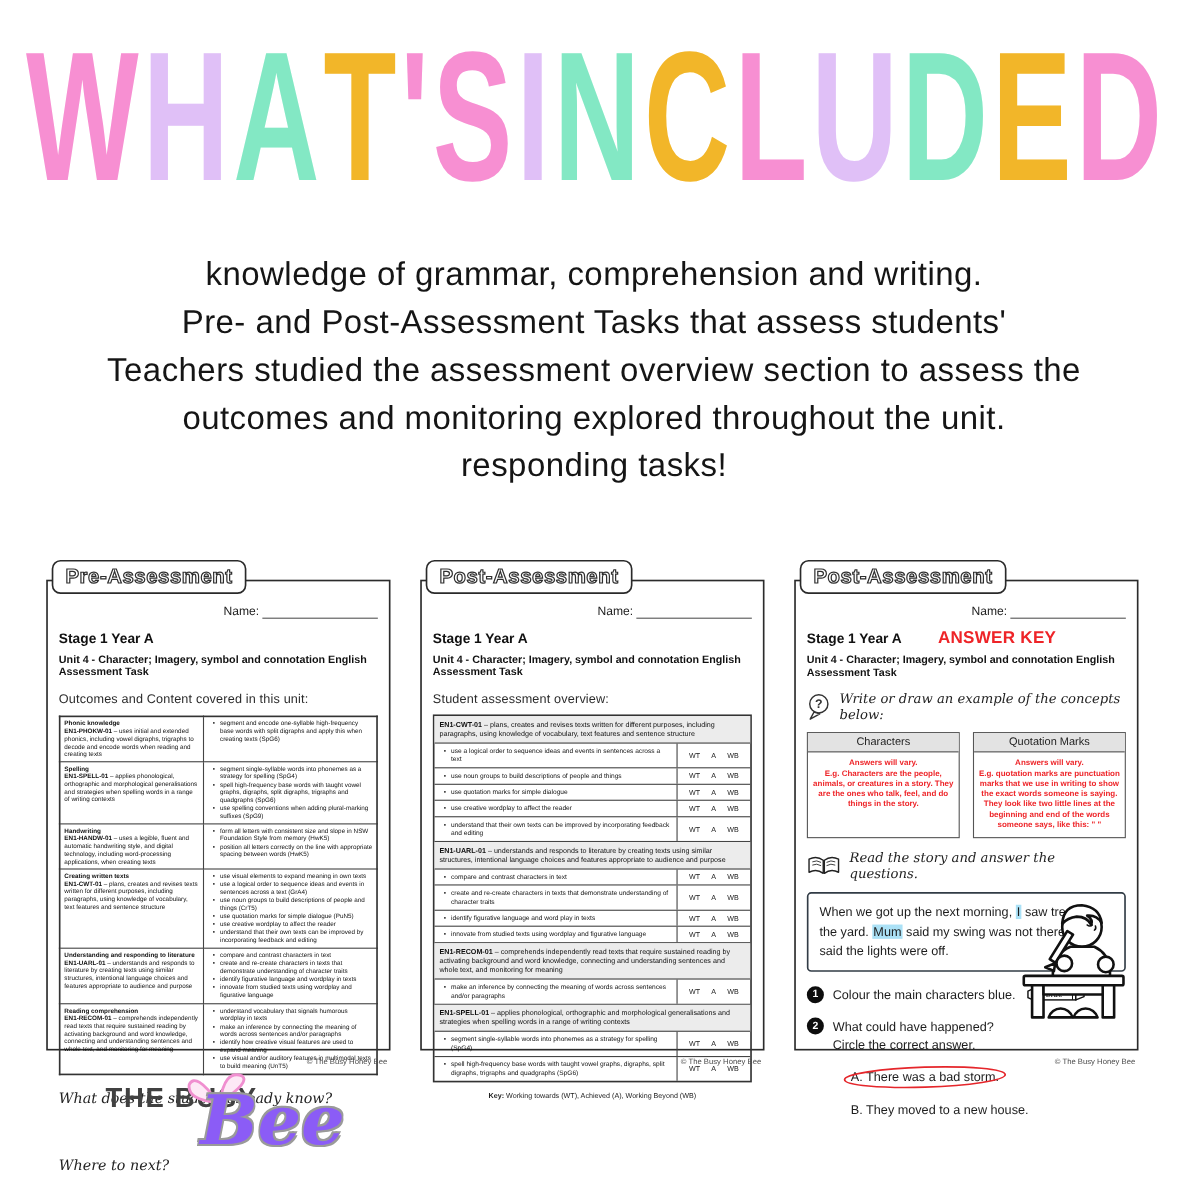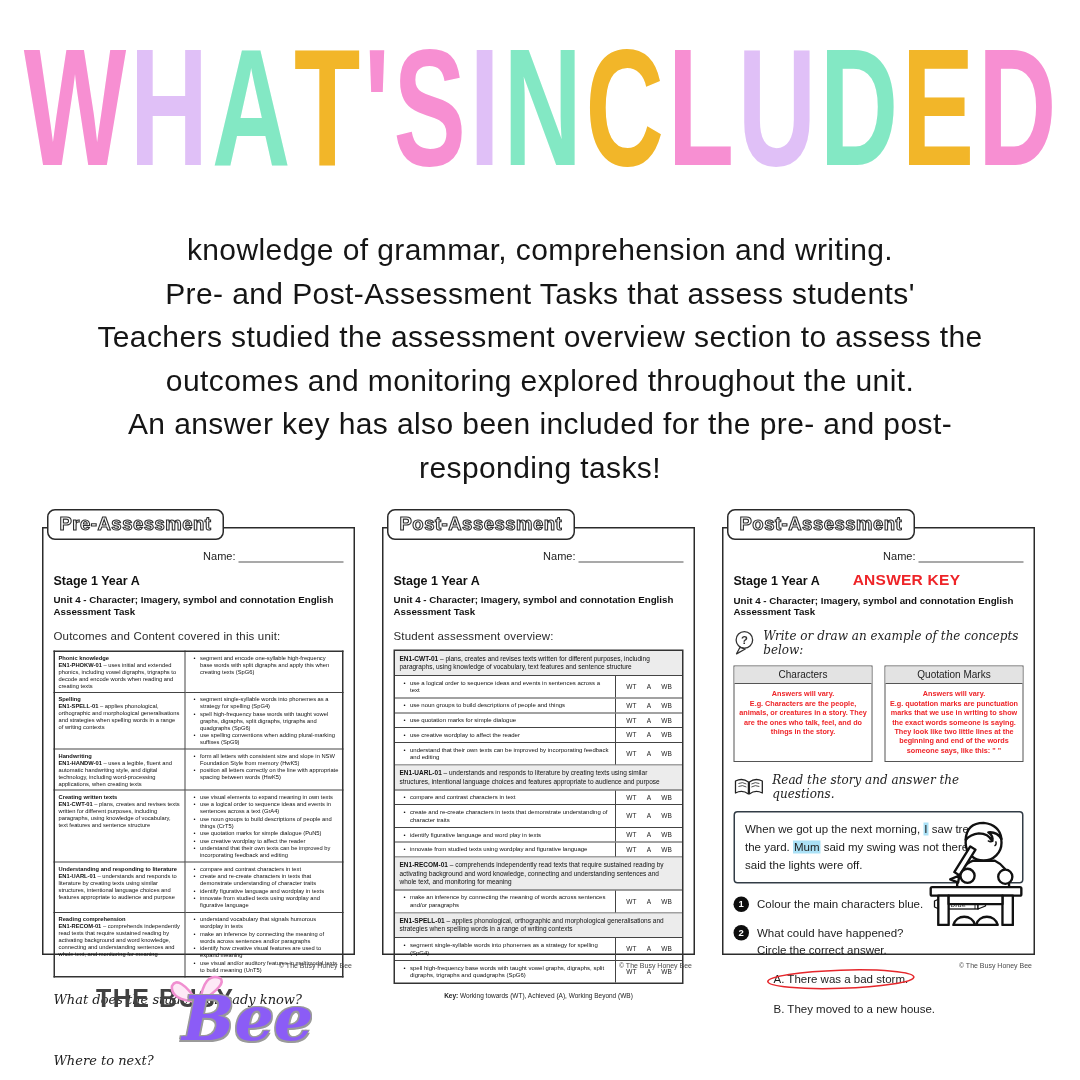--- a/index.html
+++ b/index.html
@@ -117,21 +117,20 @@
     <span class="t-letter" style="color: rgb(131, 232, 196);">D</span>
     <span class="t-letter" style="color: rgb(242, 182, 41);">E</span>
     <span class="t-letter" style="color: rgb(247, 143, 210);">D</span>
   </div>
 
   <div class="intro">
     <div class="intro-line">knowledge of grammar, comprehension and writing.</div>
     <div class="intro-line">Pre- and Post-Assessment Tasks that assess students'</div>
     <div class="intro-line">Teachers studied the assessment overview section to assess the</div>
     <div class="intro-line">outcomes and monitoring explored throughout the unit.</div>
-    <div class="intro-line">An answer key has also been included for the pre- and post-</div>
     <div class="intro-line">responding tasks!</div>
   </div>
 
   <div class="docs-row">
 
     <div class="doc-card">
       <div class="doc-scale">
         <div class="badge">
           <span class="badge-text">Pre-Assessment</span>
         </div>

